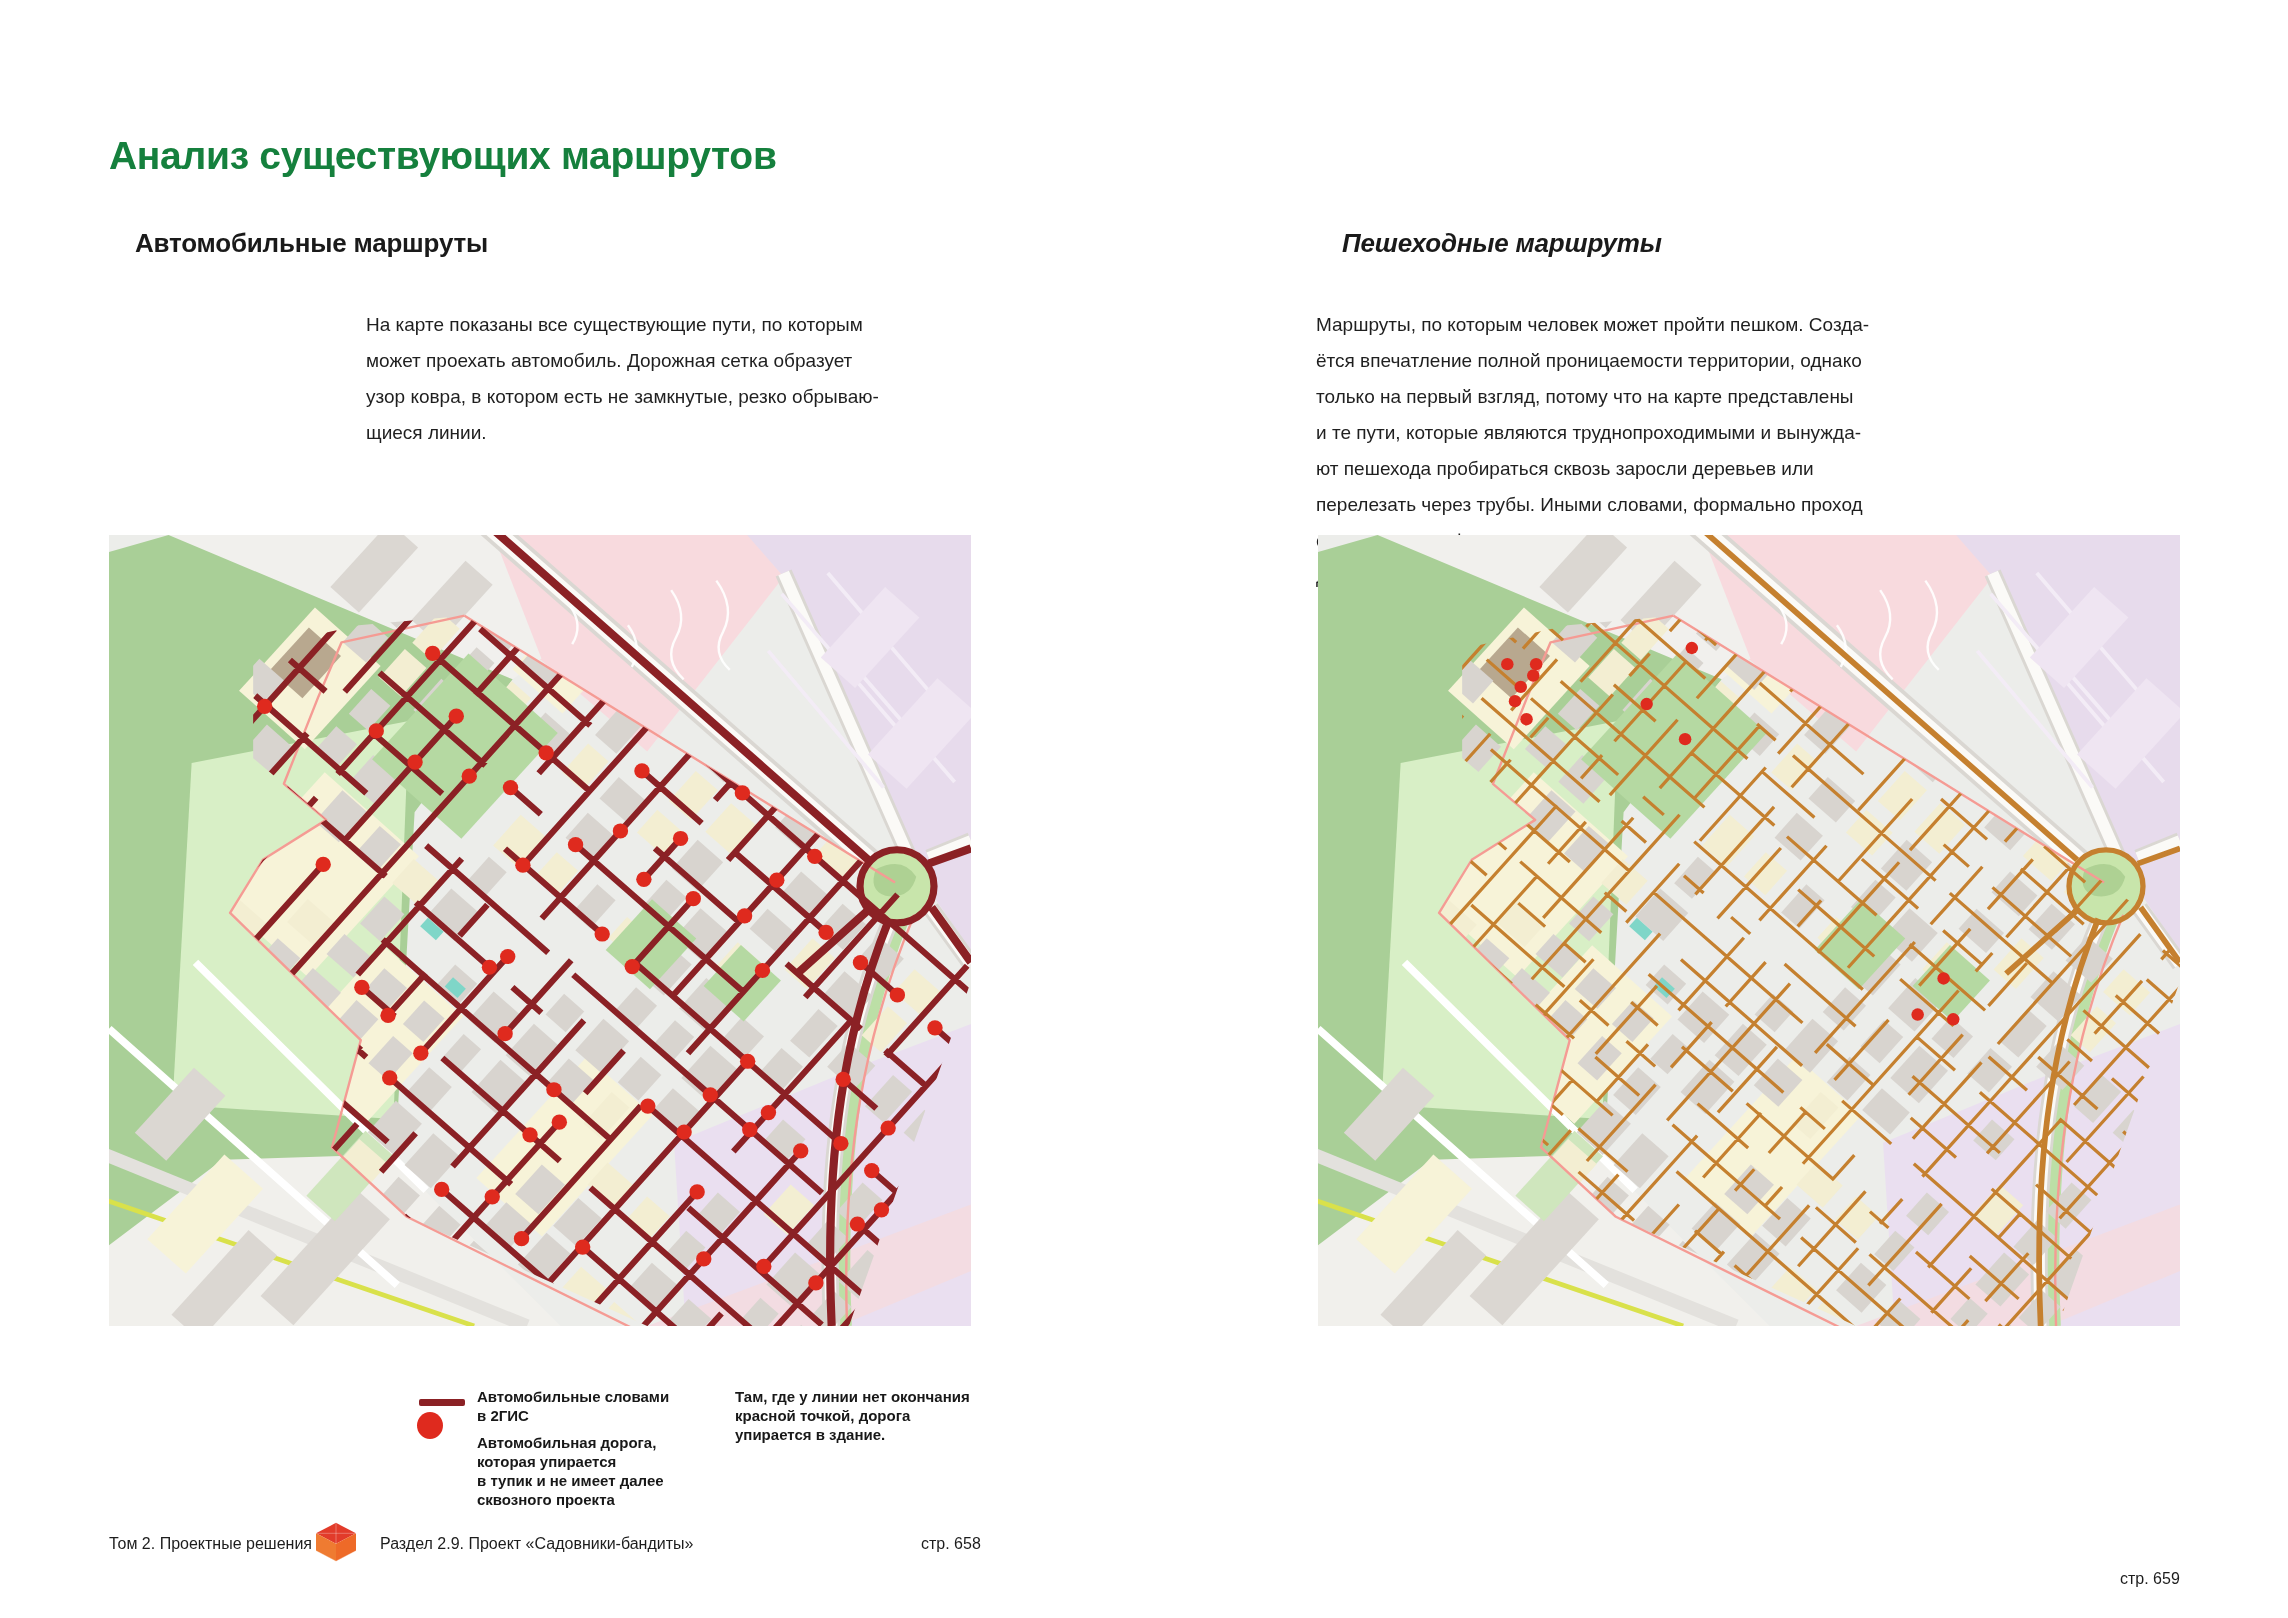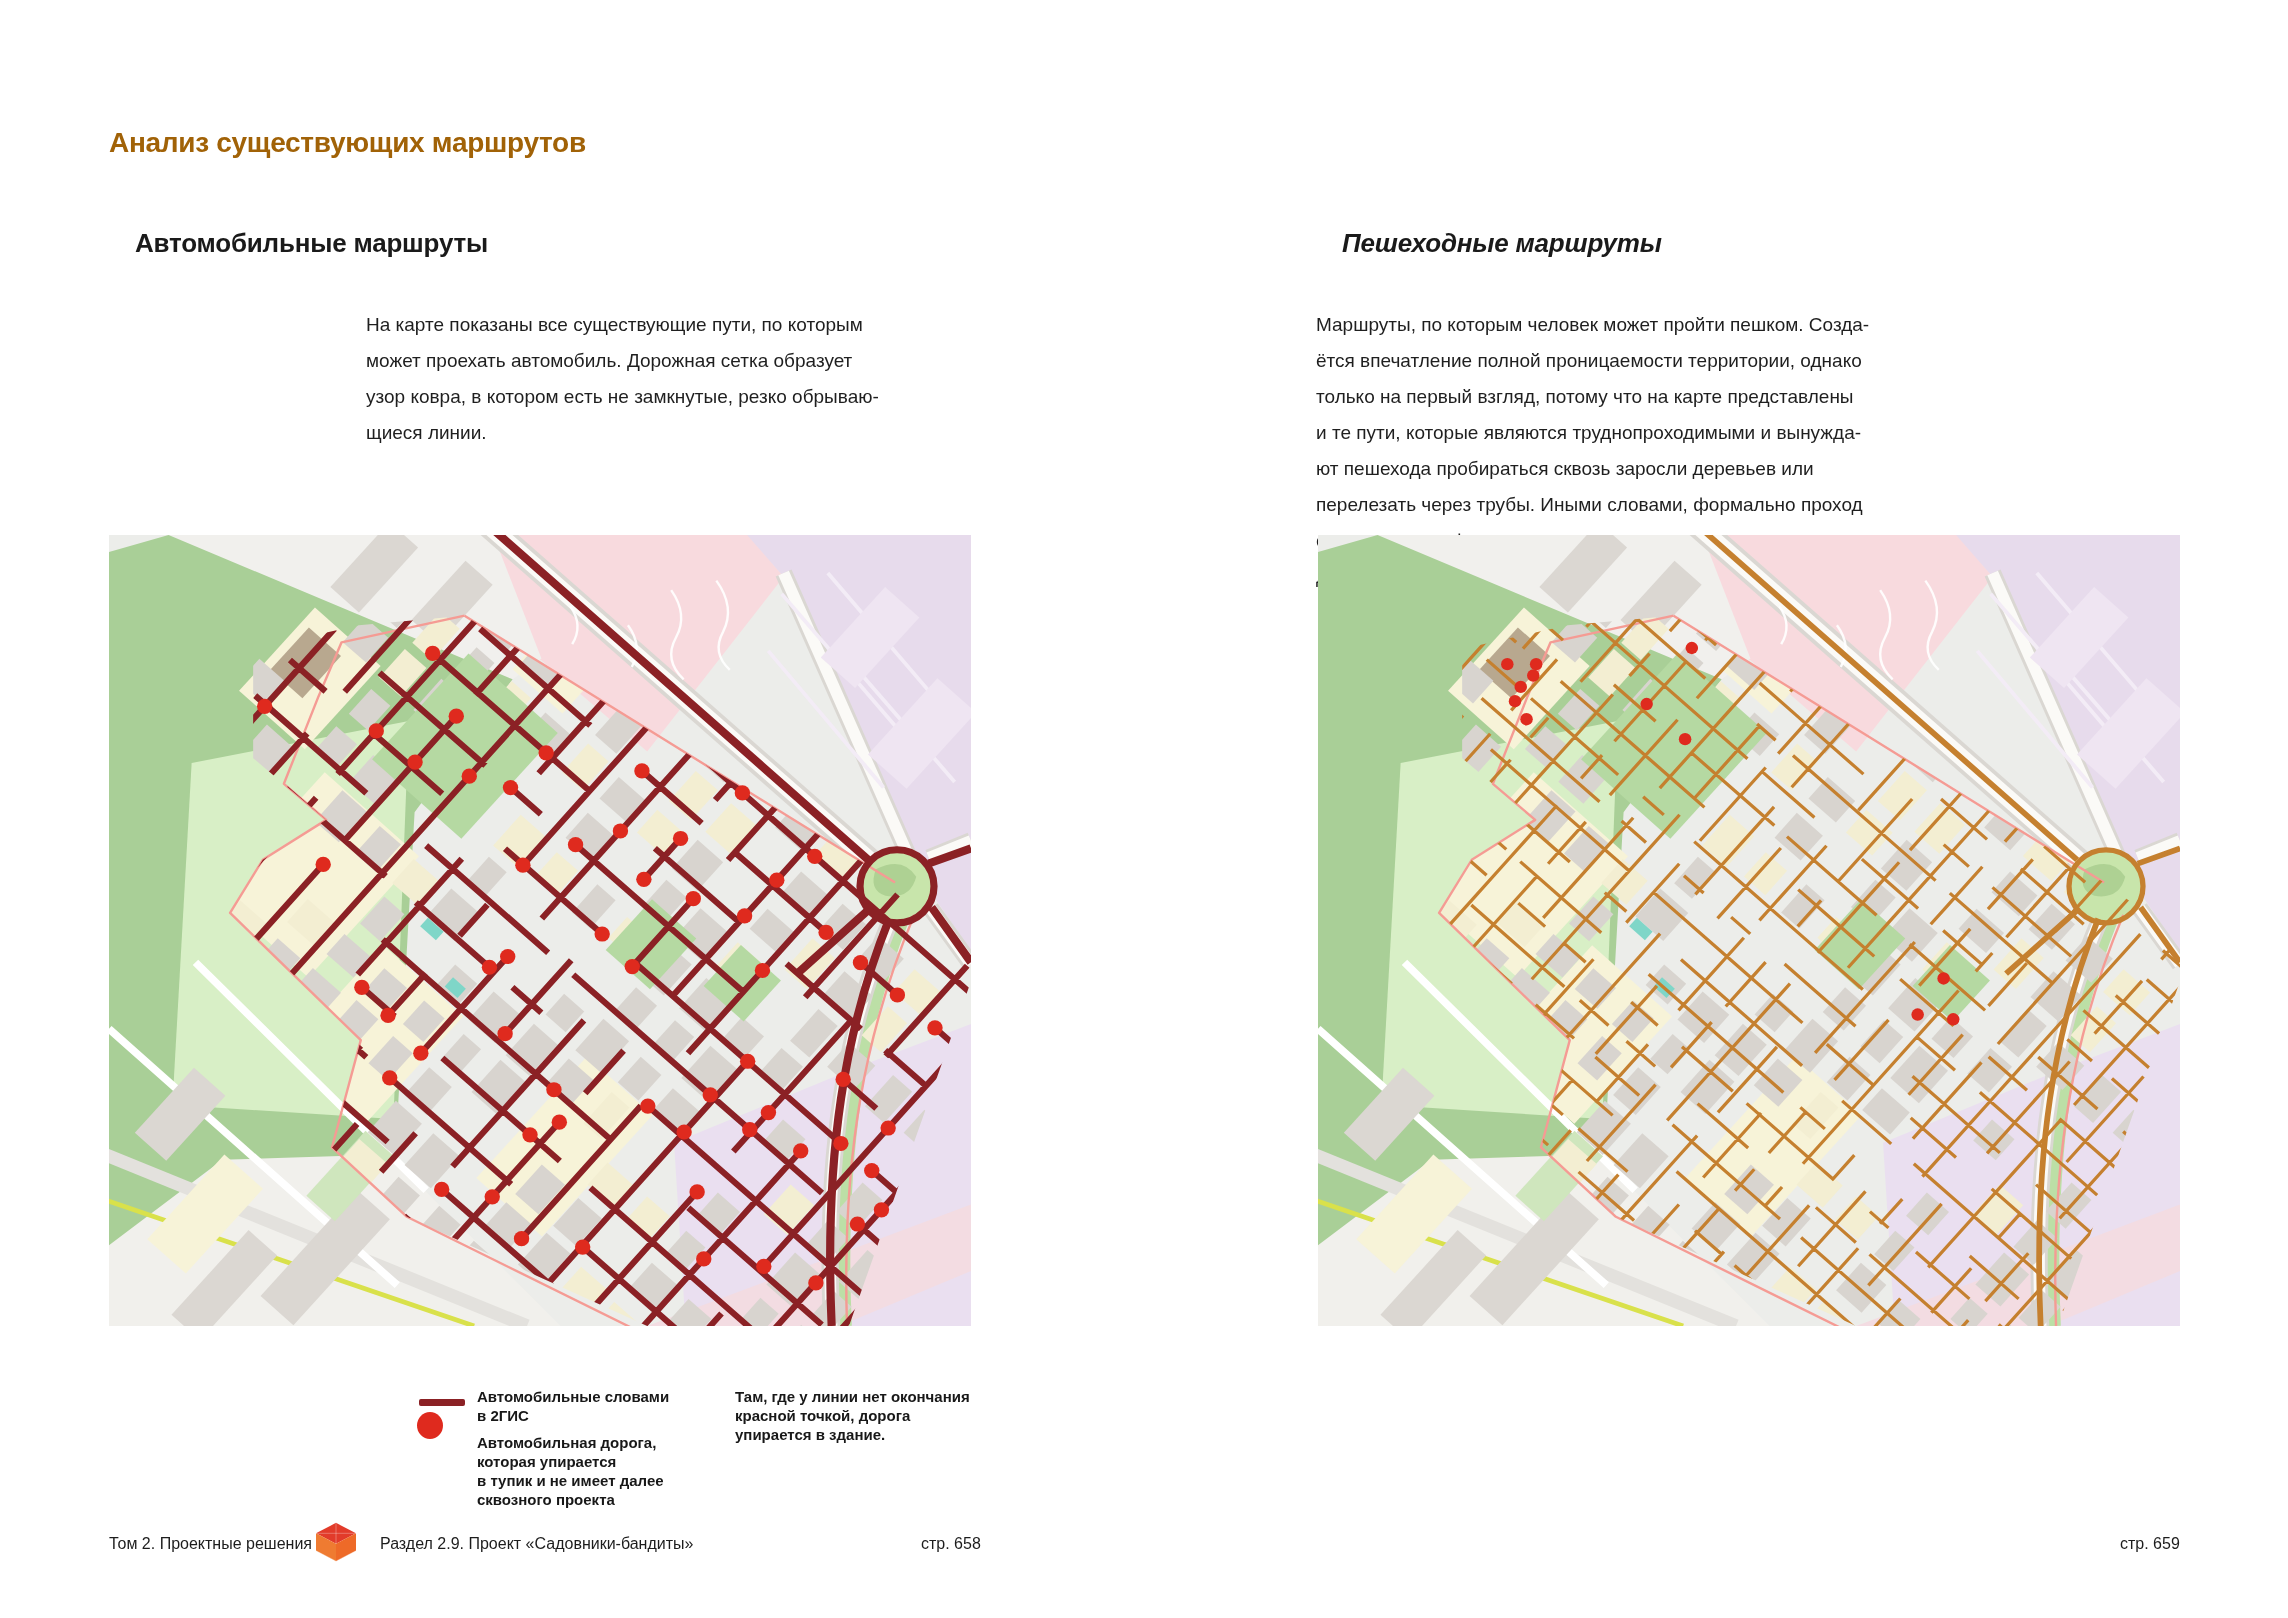--- a/index.html
+++ b/index.html
@@ -8,22 +8,22 @@
     position:relative;
     width:2288px;height:1619px;
     background:#ffffff;
     font-family:"Liberation Sans","DejaVu Sans",sans-serif;
     color:#1c1c1c;
     overflow:hidden;
   }
   .abs{position:absolute;}
   .page-title{
     left:109px;top:108px;
-    font-size:28px;font-weight:800;letter-spacing:-0.3px;
-    color:#a16207;
+    font-size:39px;font-weight:800;letter-spacing:-0.3px;
+    color:#15803d;
   }
   .col-heading{
     top:206px;
     font-size:26px;font-weight:700;letter-spacing:-0.2px;
     color:#1a1a1a;
     margin-left:26px;
   }
   .col-heading.left{left:109px;}
   .col-heading.right{left:1316px;font-style:italic;}
   .body-text{
@@ -50,21 +50,21 @@
   }
   .legend-label.item1{left:477px;top:1387px;width:250px;}
   .legend-label.item2{left:477px;top:1433px;width:250px;}
   .legend-note{left:735px;top:1387px;width:269px;}
   .footer-text{
     top:1533px;font-size:16px;font-weight:400;color:#1d1d1d;line-height:21px;
   }
   .footer-volume{left:109px;}
   .footer-section{left:380px;}
   .footer-page-left{left:921px;}
-  .footer-page-right{left:2120px;}
+  .footer-page-right{left:2120px;margin-top:35px;}
   .footer-logo{left:315px;top:1522px;width:42px;height:40px;}
 </style>
 </head>
 <body>
 
 <div class="page">
 
   <h1 class="abs page-title">Анализ существующих маршрутов</h1>
 
   <h2 class="abs col-heading left">Автомобильные маршруты</h2>

